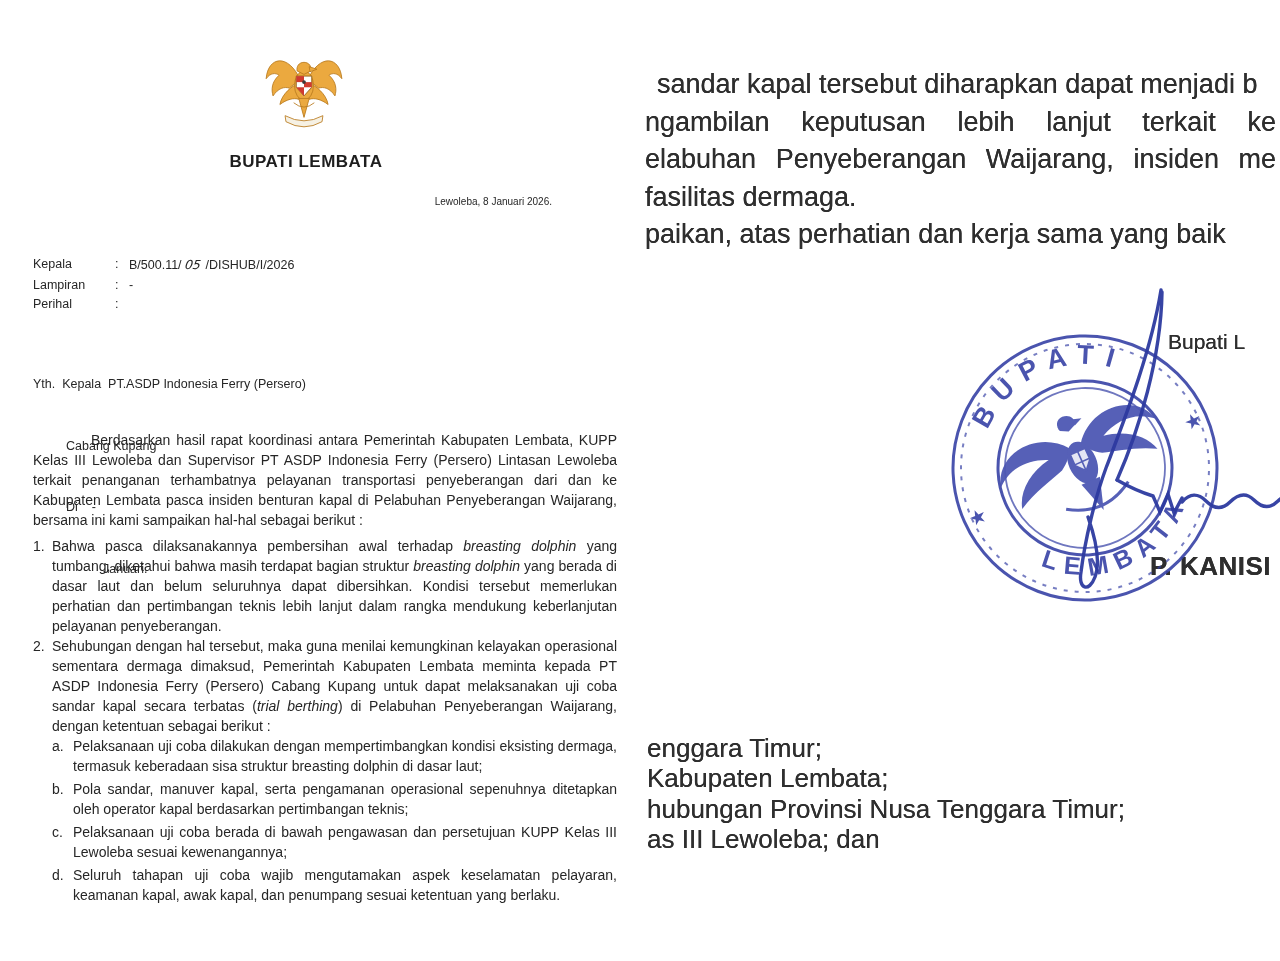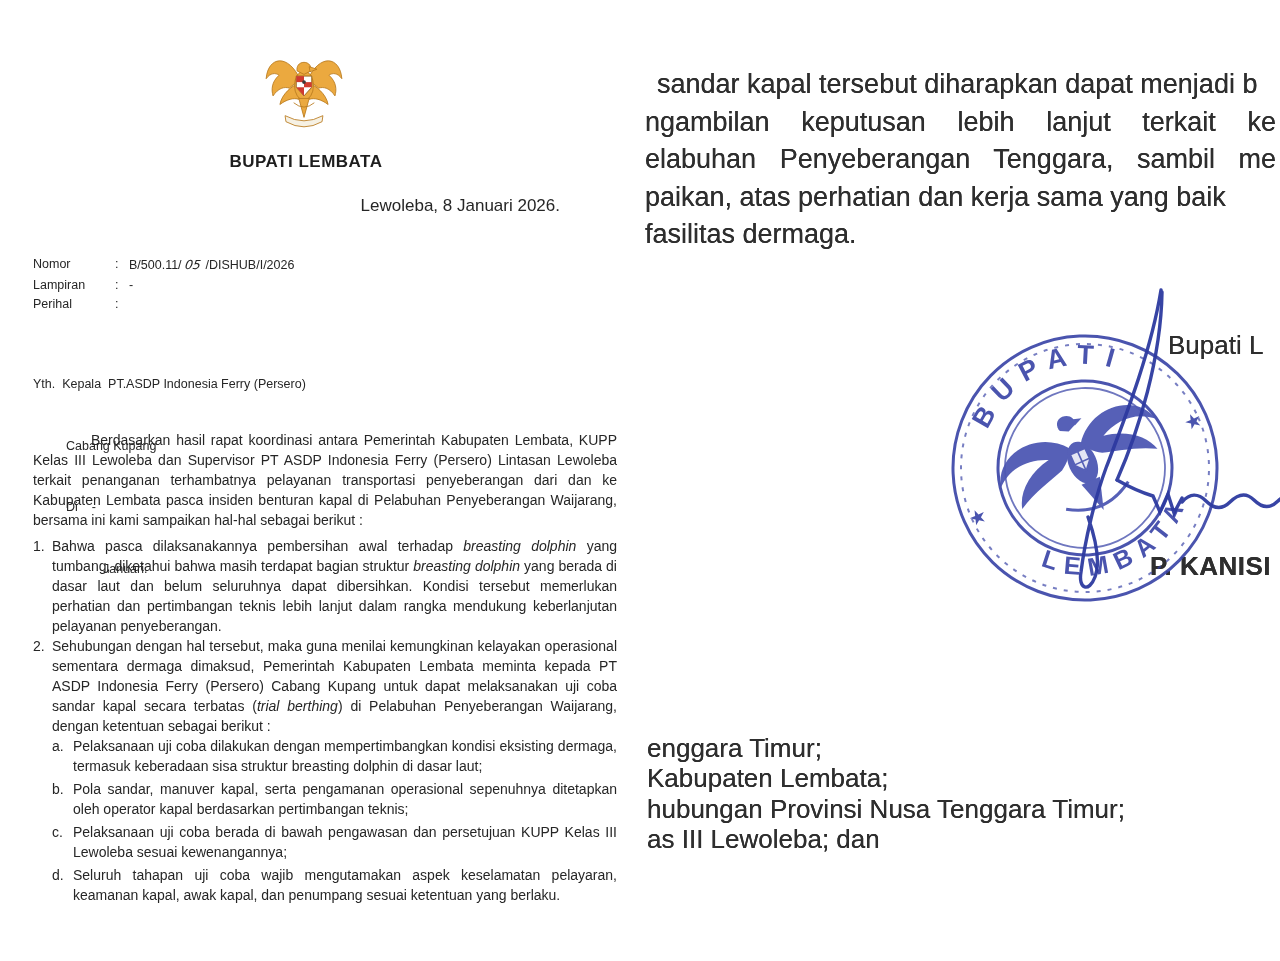--- a/index.html
+++ b/index.html
@@ -3,21 +3,21 @@
 <meta charset="utf-8">
 <style>
   html,body{margin:0;padding:0;background:#ffffff;}
   .canvas{position:relative;width:1280px;height:961px;background:#ffffff;overflow:hidden;
           font-family:"Liberation Sans",sans-serif;color:#262626;}
   
   .page1{position:absolute;left:0;top:0;width:645px;height:961px;background:#ffffff;}
   .emblem{position:absolute;left:261px;top:32px;width:86px;height:114px;}
   .p1-title{position:absolute;left:0;top:152px;width:612px;text-align:center;
             font-size:17px;font-weight:bold;letter-spacing:.5px;color:#1e1e1e;}
-  .p1-date{position:absolute;left:338px;top:196px;width:222px;text-align:right;font-size:17px;}
+  .p1-date{position:absolute;left:330px;top:196px;width:222px;text-align:right;font-size:10px;}
   .meta{position:absolute;left:33px;top:255px;font-size:12.5px;line-height:19.5px;}
   .meta-row{display:flex;}
   .meta-label{width:82px;flex:none;}
   .meta-colon{width:14px;flex:none;}
   .hand{font-style:italic;font-family:"DejaVu Sans",sans-serif;display:inline-block;transform:skewX(-8deg);padding:0 5px 0 3px;}
   .recipient{position:absolute;left:33px;top:333px;font-size:12.5px;line-height:20.5px;white-space:pre;}
   .rec2{padding-left:33px;} .rec3{padding-left:33px;} .rec4{padding-left:70px;}
   .body1{position:absolute;left:33px;top:430px;width:584px;font-size:14px;line-height:20px;}
   .para{text-align:justify;text-indent:58px;margin:0 0 6px 0;}
   .num-item{display:flex;margin:0;}
@@ -27,21 +27,21 @@
   .let{width:21px;flex:none;}
   .sub-body{flex:1;text-align:justify;}
   .it{font-style:italic;}
   
   .page2{position:absolute;left:645px;top:0;width:635px;height:961px;background:#ffffff;overflow:hidden;}
   .p2-text{color:#2e2e2e;text-shadow:0 0 .5px #2e2e2e;}
   .p2-para{position:absolute;left:0;top:66px;width:631px;font-size:27px;line-height:37.5px;}
   .p2-line{height:37.5px;overflow:hidden;}
   .just{text-align:justify;text-align-last:justify;}
   .ind{padding-left:12px;}
-  .p2-bupati{position:absolute;left:523px;top:330px;font-size:26px;white-space:nowrap;}
+  .p2-bupati{position:absolute;left:523px;top:330px;font-size:21px;white-space:nowrap;}
   .p2-name{position:absolute;left:505px;top:551px;font-size:26px;font-weight:bold;letter-spacing:.5px;white-space:nowrap;}
   .p2-copies{position:absolute;left:2px;top:733px;width:633px;font-size:26px;line-height:30.4px;white-space:nowrap;}
   .stamp-svg{position:absolute;left:0;top:0;width:635px;height:961px;pointer-events:none;}
 </style>
 </head>
 <body>
 
 <div class="canvas">
 
   <div class="page1">
@@ -66,21 +66,21 @@
         <path d="M41,58 l9,10 v-10 z" fill="#cf3b2f"></path>
         <circle cx="50" cy="52" r="2.2" fill="#3a3a3a"></circle>
       </g>
     </svg>
 
     <div class="p1-title">BUPATI LEMBATA</div>
     <div class="p1-date">Lewoleba, 8 Januari 2026.</div>
 
     <div class="meta">
       <div class="meta-row">
-        <span class="meta-label">Nomor</span>
+        <span class="meta-label">Kepala</span>
         <span class="meta-colon">:</span>
         <span><span>B/500.11/</span><span class="hand">05</span><span>/DISHUB/I/2026</span></span>
       </div>
       <div class="meta-row">
         <span class="meta-label">Lampiran</span>
         <span class="meta-colon">:</span>
         <span>-</span>
       </div>
       <div class="meta-row">
         <span class="meta-label">Perihal</span>
@@ -125,23 +125,23 @@
         <span class="sub-body">Seluruh tahapan uji coba wajib mengutamakan aspek keselamatan pelayaran, keamanan kapal, awak kapal, dan penumpang sesuai ketentuan yang berlaku.</span>
       </div>
     </div>
   </div>
 
   <div class="page2">
 
     <div class="p2-para p2-text">
       <div class="p2-line ind">sandar kapal tersebut diharapkan dapat menjadi b</div>
       <div class="p2-line just">ngambilan keputusan lebih lanjut terkait ke</div>
-      <div class="p2-line just">elabuhan Penyeberangan Tenggara, sambil me</div>
+      <div class="p2-line just">elabuhan Penyeberangan Waijarang, insiden me</div>
+      <div class="p2-line">fasilitas dermaga.</div>
       <div class="p2-line">paikan, atas perhatian dan kerja sama yang baik</div>
-      <div class="p2-line">fasilitas dermaga.</div>
     </div>
 
     <div class="p2-bupati p2-text">Bupati L</div>
     <div class="p2-name p2-text">P. KANISI</div>
 
     <div class="p2-copies p2-text">
       <div>enggara Timur;</div>
       <div>Kabupaten Lembata;</div>
       <div>hubungan Provinsi Nusa Tenggara Timur;</div>
       <div>as III Lewoleba; dan</div>

